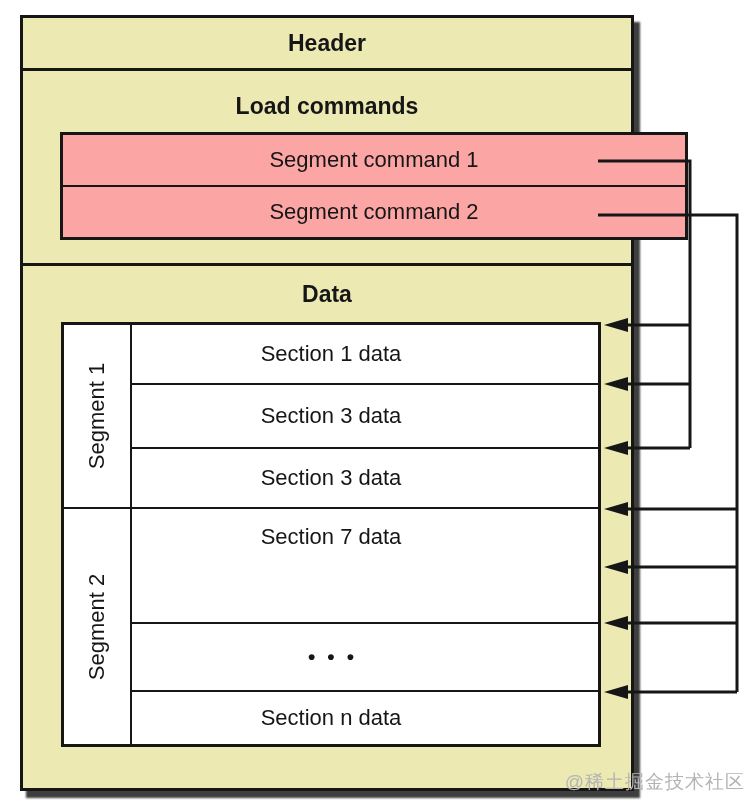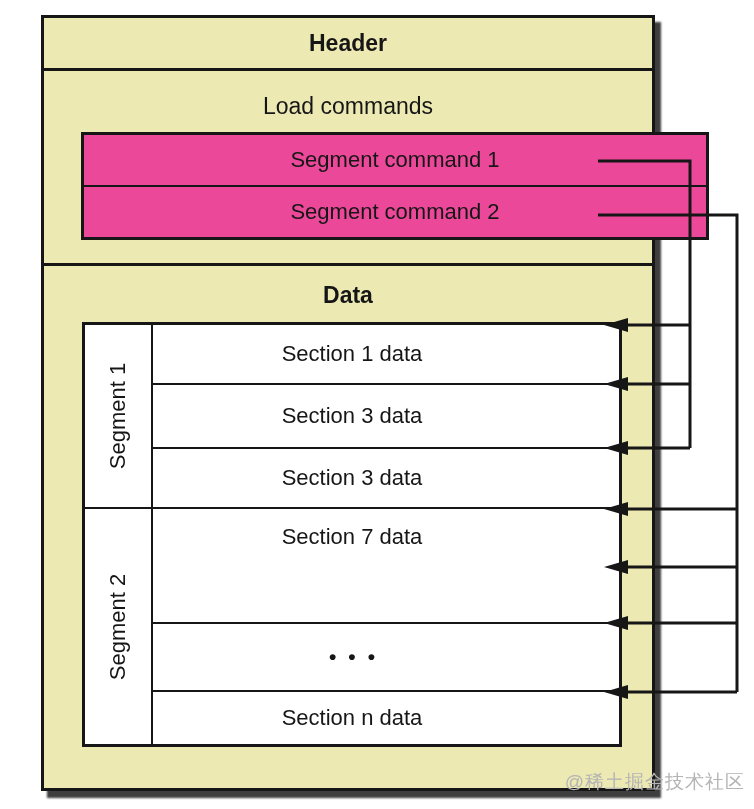--- a/index.html
+++ b/index.html
@@ -1,50 +1,50 @@
 <!DOCTYPE html>
 <html><head>
 <meta charset="utf-8">
 <style>
   html,body { margin:0; padding:0; background:#ffffff; }
   .canvas {
     position:relative; width:754px; height:809px; background:#ffffff;
     font-family:"Liberation Sans", sans-serif; color:#161616; overflow:hidden;
   }
   .outer-box {
-    position:absolute; left:41px; top:15px; width:614px; height:776px;
+    position:absolute; left:20px; top:15px; width:614px; height:776px;
     box-sizing:border-box; background:#ece9b3; border:3px solid #161616;
     box-shadow:6px 7px 2px #3e3e3e;
   }
   .header-band {
     position:absolute; top:0; left:0; right:0; height:50px;
     border-bottom:3px solid #161616;
     display:flex; align-items:center; justify-content:center;
     font-weight:bold; font-size:23px;
   }
   .lc-title {
     position:absolute; top:74px; left:0; right:0; height:28px;
     display:flex; align-items:center; justify-content:center;
-    font-weight:normal; font-size:23px;
+    font-weight:bold; font-size:23px;
   }
   .cmds-box {
     position:absolute; left:37px; top:114px; width:628px;
-    box-sizing:border-box; background:#ec4899; border:3px solid #161616;
+    box-sizing:border-box; background:#fca5a5; border:3px solid #161616;
   }
   .cmd-row {
     height:50px; display:flex; align-items:center; justify-content:center;
     font-size:22px;
   }
   .cmd-row + .cmd-row { border-top:2.5px solid #161616; }
   .region-sep {
     position:absolute; top:245px; left:0; right:0; height:3px; background:#161616;
   }
   .data-title {
     position:absolute; top:263px; left:0; right:0; height:28px;
-    display:flex; align-items:center; justify-content:center;
+    display:flex; justify-content:center;
     font-weight:bold; font-size:23px;
   }
   .data-table {
     position:absolute; left:38px; top:304px; width:540px; height:425px;
     box-sizing:border-box; background:#ffffff; border:3px solid #161616;
     display:grid; grid-template-columns:68px 1fr;
     grid-template-rows:58px 64px 60px 58px 57px 68px 54px;
   }
   .label-cell {
     grid-column:1; border-right:2.5px solid #161616;

